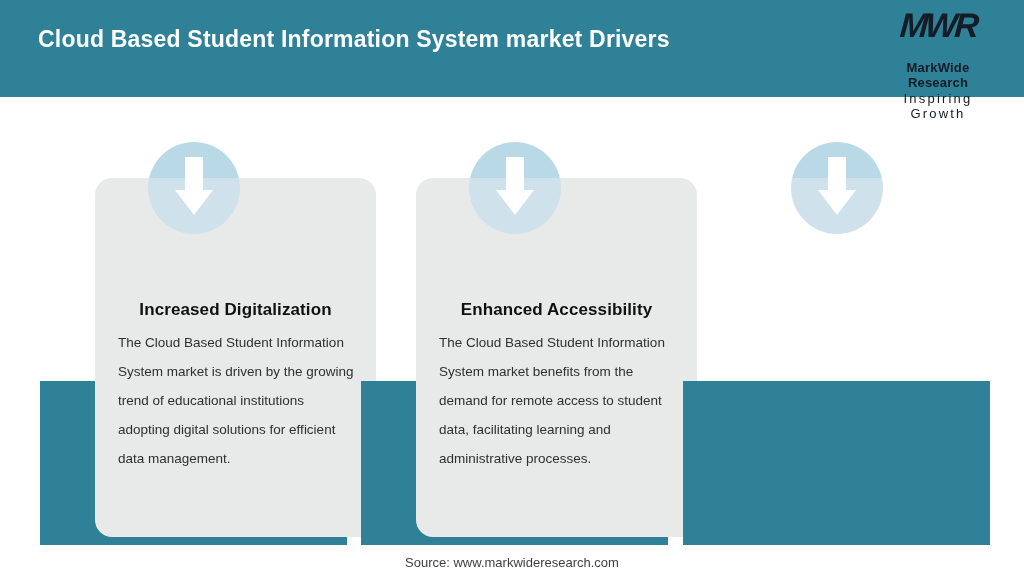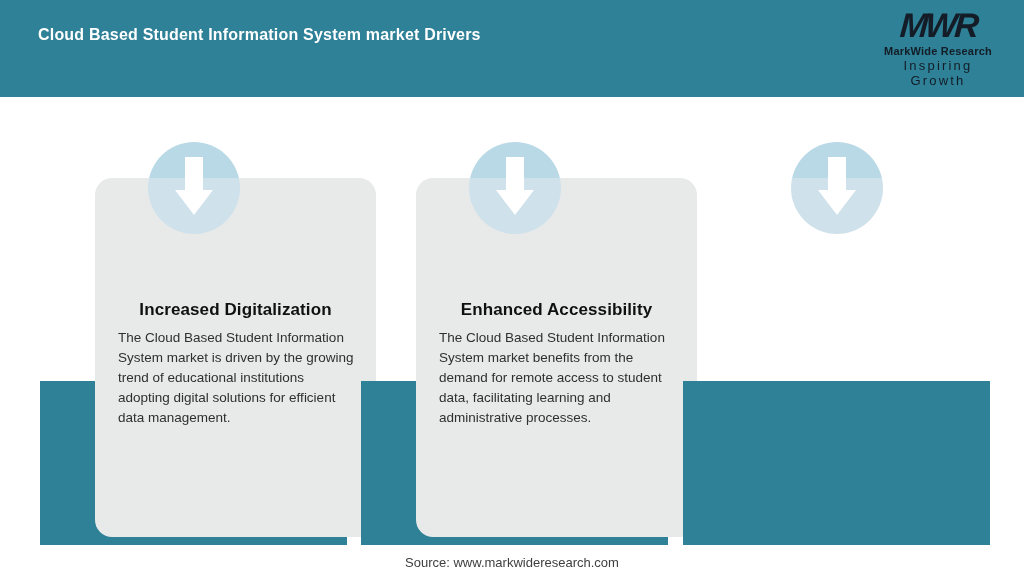--- a/index.html
+++ b/index.html
@@ -9,31 +9,31 @@
     --teal:#2e8196; --circle-blue:#b9d9e6; --circle-blue-light:#cfe1ea; --card-gray:#e8eaea;
   }
 
   
   .header {
     position:absolute; left:0; top:0; width:1024px; height:97px;
     background:var(--teal);
   }
   .header-title {
     position:absolute; left:38px; top:26px;
-    font-size:16px; font-weight:bold; color:#ffffff; letter-spacing:0.2px;
+    font-size:23px; font-weight:bold; color:#ffffff; letter-spacing:0.2px;
   }
   .logo {
     position:absolute; right:26px; top:8px; width:120px;
     text-align:center; color:#131c27;
   }
   .logo-monogram {
     font-size:34px; font-weight:bold; font-style:italic;
     letter-spacing:-3px; line-height:1.05; transform:skewX(-4deg);
   }
-  .logo-name { font-size:11px; font-weight:bold; letter-spacing:0.2px; margin-top:1px; }
+  .logo-name { font-size:13px; font-weight:bold; letter-spacing:0.2px; margin-top:16px; }
   .logo-tagline { font-size:13px; font-weight:normal; letter-spacing:2.2px; margin-top:1px; }
 
   
   .column { position:absolute; top:130px; width:307px; height:420px; }
   .column.c1 { left:40px; }
   .column.c2 { left:361px; }
   .column.c3 { left:683px; }
 
   .backdrop {
     position:absolute; left:0; top:251px; width:307px; height:164px;
@@ -52,21 +52,21 @@
     position:absolute; left:50%; top:15px; transform:translateX(-50%);
     width:38px; height:58px; display:block;
   }
   .card-title {
     position:absolute; left:0; top:122px; width:100%;
     text-align:center; font-size:17px; font-weight:bold; color:#101010;
     letter-spacing:0.1px;
   }
   .card-desc {
     position:absolute; left:23px; top:150px; width:236px;
-    font-size:13.5px; line-height:20px; color:#2f2f2f;
+    font-size:13.5px; line-height:29px; color:#2f2f2f;
   }
 
   
   .source {
     position:absolute; left:0; top:555px; width:1024px; text-align:center;
     font-size:13px; font-weight:normal; color:#3e3e3e;
   }
   .disclaimer {
     position:absolute; right:11px; top:558px;
     font-size:9.5px; color:#1c1c1c;

